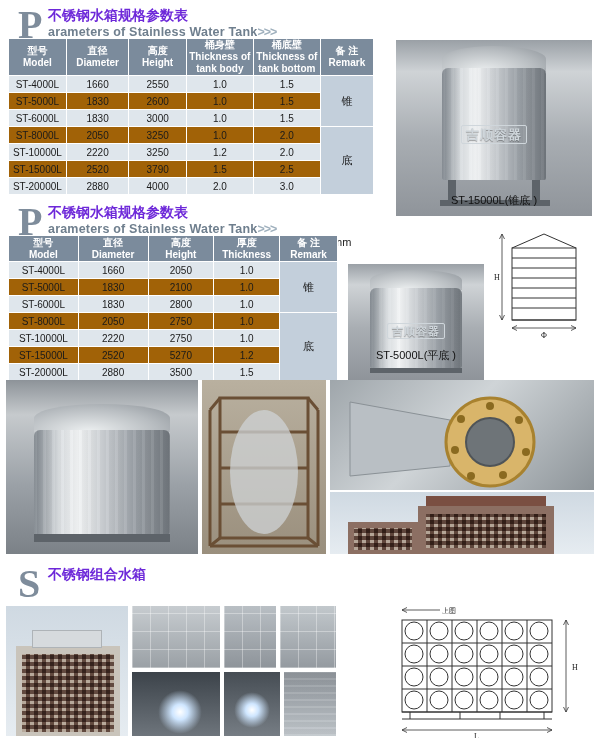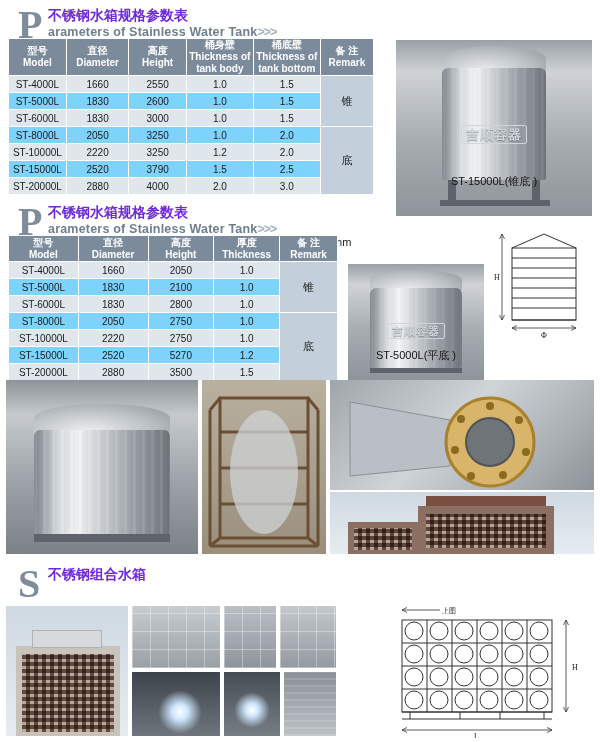--- a/index.html
+++ b/index.html
@@ -47,21 +47,21 @@
     background: #7b8b9c;
     color: #ffffff;
     font-weight: bold;
     height: 26px;
     font-size: 10px;
     line-height: 12px;
   }
   table.spec thead th .cn { display:block; }
   table.spec thead th .en { display:block; }
   .r-odd td { background: #dfe6ec; }
-  .r-even td { background: #7dd3fc; }
+  .r-even td { background: #a16207; }
   td.model { text-align:left; padding-left:6px; }
   td.remark { background:#c3cfdb; font-size:11px; }
 
   .note { font-size: 11px; color:#111; }
 
   
   .photo { position:absolute; overflow:hidden; background:#b9bcc0; }
   .cap { position:absolute; font-size:11px; color:#111; text-align:center; }
 
   
@@ -228,21 +228,21 @@
     <div class="tankbody" style="top:28px;width:104px;height:112px;">
         <div class="vstripes" style="opacity:.25"></div>
       </div>
     <div class="tankleg" style="left:52px;top:140px;width:8px;height:22px;"></div>
     <div class="tankleg" style="left:136px;top:140px;width:8px;height:22px;"></div>
     <div class="tankleg" style="left:44px;top:160px;width:110px;height:6px;"></div>
     <div class="watermark" style="top:86px;">
       <span class="wm-box">吉顺容器</span>
     </div>
   </div>
-  <div class="cap" style="left:396px;top:174px;width:196px;">ST-15000L(锥底 )</div>
+  <div class="cap" style="left:396px;top:193px;width:196px;">ST-15000L(锥底 )</div>
 
   <div class="sec-head" style="position:absolute;left:10px;top:203px;">
     <div class="big-letter">P</div>
     <div class="head-text">
       <div class="head-cn">不锈钢水箱规格参数表</div>
       <div class="head-en">
         <span>arameters of Stainless Water Tank</span><span class="arrows">&gt;&gt;&gt;</span>
       </div>
     </div>
   </div>

